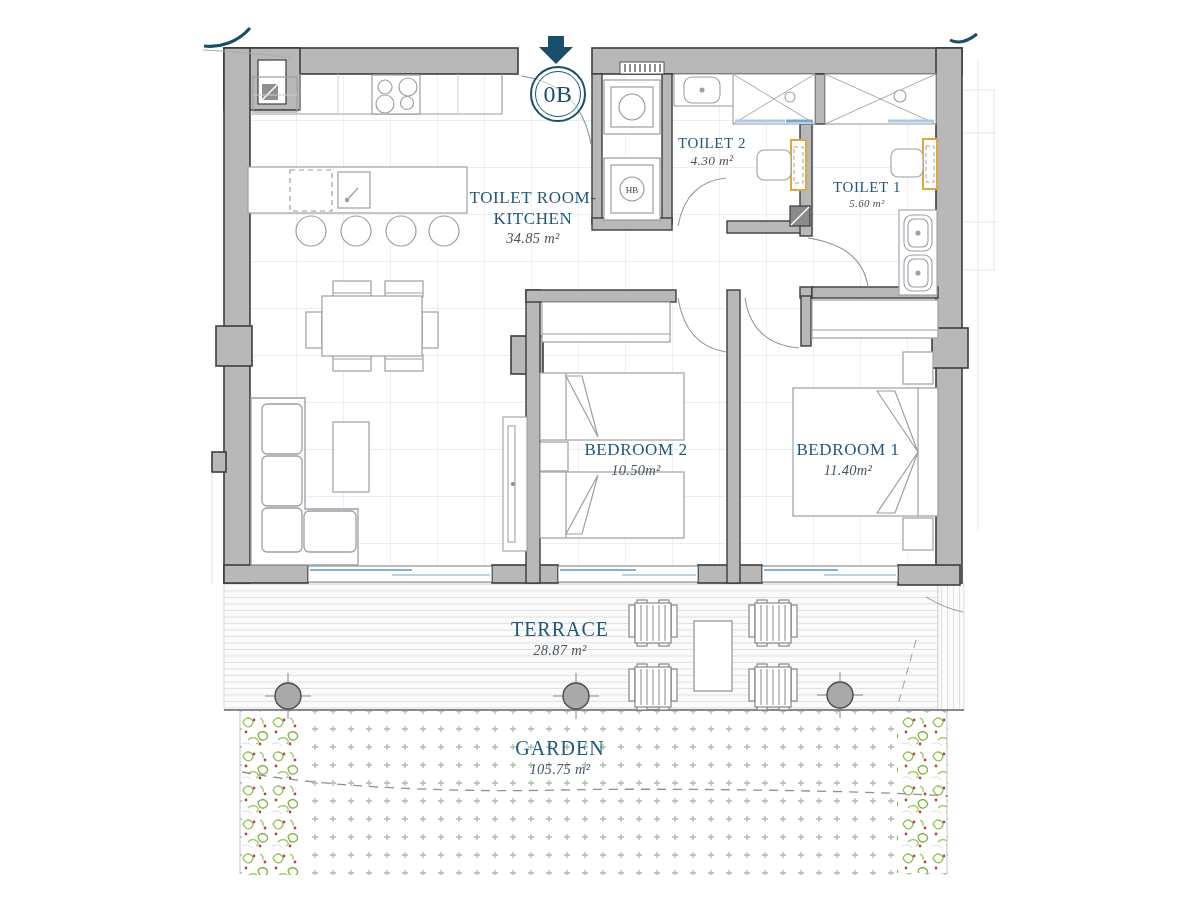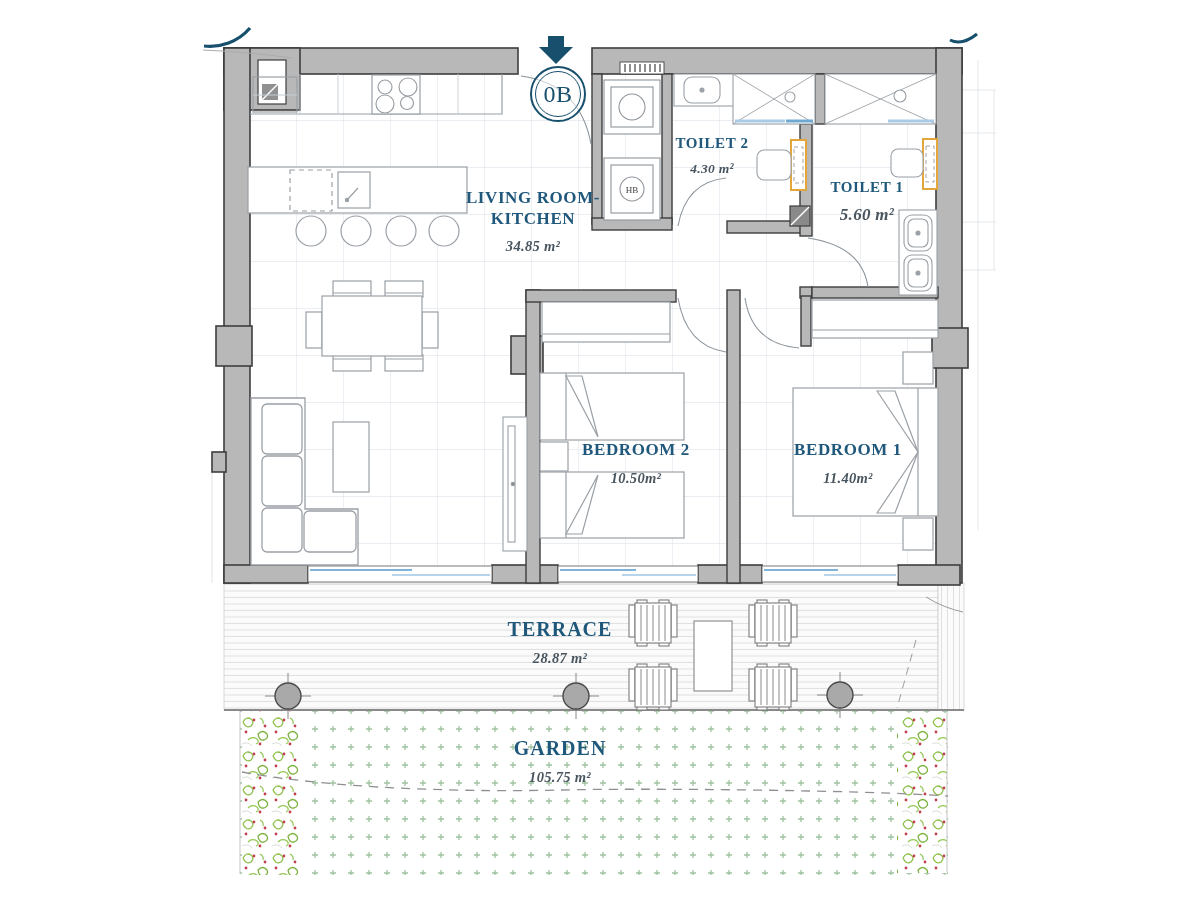--- a/index.html
+++ b/index.html
@@ -1,26 +1,26 @@
 <!DOCTYPE html>
 <html><head>
 <meta charset="utf-8">
 <style>
   html,body{margin:0;padding:0;background:#ffffff;}
   .canvas{
     position:relative;width:1200px;height:900px;background:#ffffff;
     overflow:hidden;font-family:"Liberation Serif",serif;
   }
   .plan-svg{position:absolute;left:0;top:0;}
-  .room-label{position:absolute;transform:translateX(-50%);text-align:center;color:#20587c;white-space:nowrap;font-weight:bold;}
+  .room-label{position:absolute;transform:translateX(-50%);text-align:center;color:#20587c;white-space:nowrap;}
   .room-label.wrap{white-space:normal;width:160px;}
   .room-name{font-size:17px;letter-spacing:.6px;line-height:1.22;}
   .room-name.small{font-size:15px;}
   .room-name.mid{font-size:20px;letter-spacing:1px;}
-  .room-area{font-style:italic;font-size:14.5px;color:#49555f;margin-top:9px;letter-spacing:.3px;}
+  .room-area{font-style:italic;font-size:14.5px;color:#49555f;margin-top:1px;letter-spacing:.3px;}
   .unit-badge{
     position:absolute;left:530px;top:66px;width:52px;height:52px;border:2.5px solid #174f6d;
     border-radius:50%;display:flex;align-items:center;justify-content:center;background:rgba(255,255,255,.55);
   }
   .unit-badge-inner{
     width:44px;height:44px;border:1.5px solid #174f6d;border-radius:50%;
     display:flex;align-items:center;justify-content:center;
   }
   .unit-badge-text{font-size:24px;color:#174f6d;letter-spacing:.5px;}
 </style>
@@ -342,32 +342,32 @@
   </g>
 </svg>
 
 <div class="unit-badge">
   <div class="unit-badge-inner">
     <span class="unit-badge-text">0B</span>
   </div>
 </div>
 
 <div class="room-label wrap" style="left:533px;top:188px;">
-  <div class="room-name">LIVING ROOM-KITCHEN</div>
+  <div class="room-name">TOILET ROOM-KITCHEN</div>
   <div class="room-area">34.85 m²</div>
 </div>
 
 <div class="room-label" style="left:712px;top:134px;">
   <div class="room-name small">TOILET 2</div>
   <div class="room-area" style="font-size:13.5px">4.30 m²</div>
 </div>
 
 <div class="room-label" style="left:867px;top:178px;">
   <div class="room-name small">TOILET 1</div>
-  <div class="room-area" style="font-size:17px">5.60 m²</div>
+  <div class="room-area" style="font-size:11px">5.60 m²</div>
 </div>
 
 <div class="room-label" style="left:636px;top:440px;">
   <div class="room-name">BEDROOM 2</div>
   <div class="room-area">10.50m²</div>
 </div>
 
 <div class="room-label" style="left:848px;top:440px;">
   <div class="room-name">BEDROOM 1</div>
   <div class="room-area">11.40m²</div>

